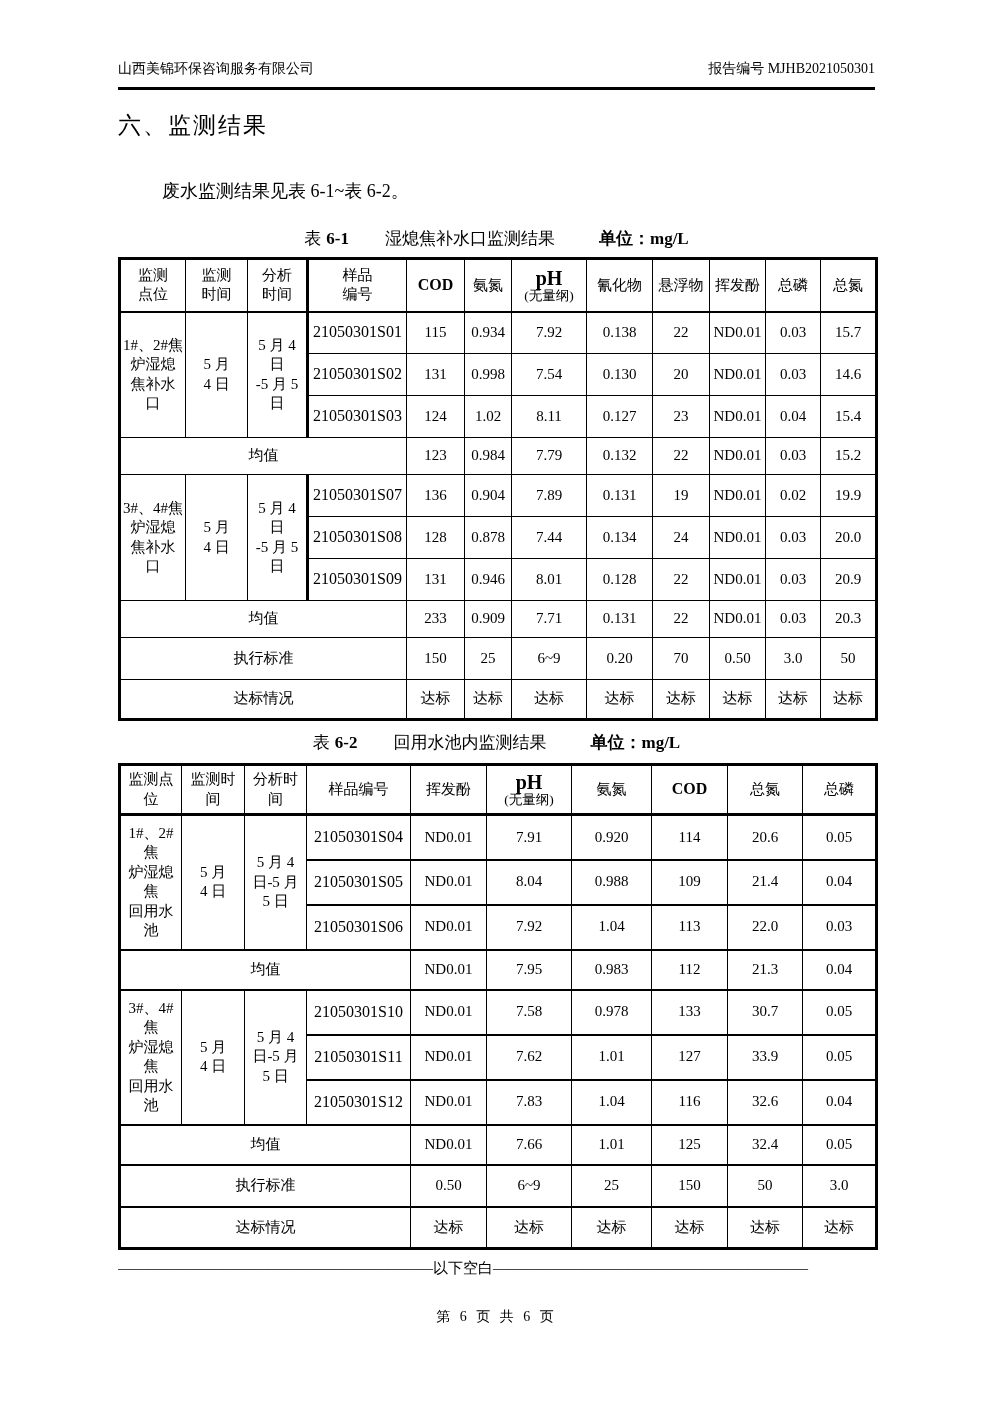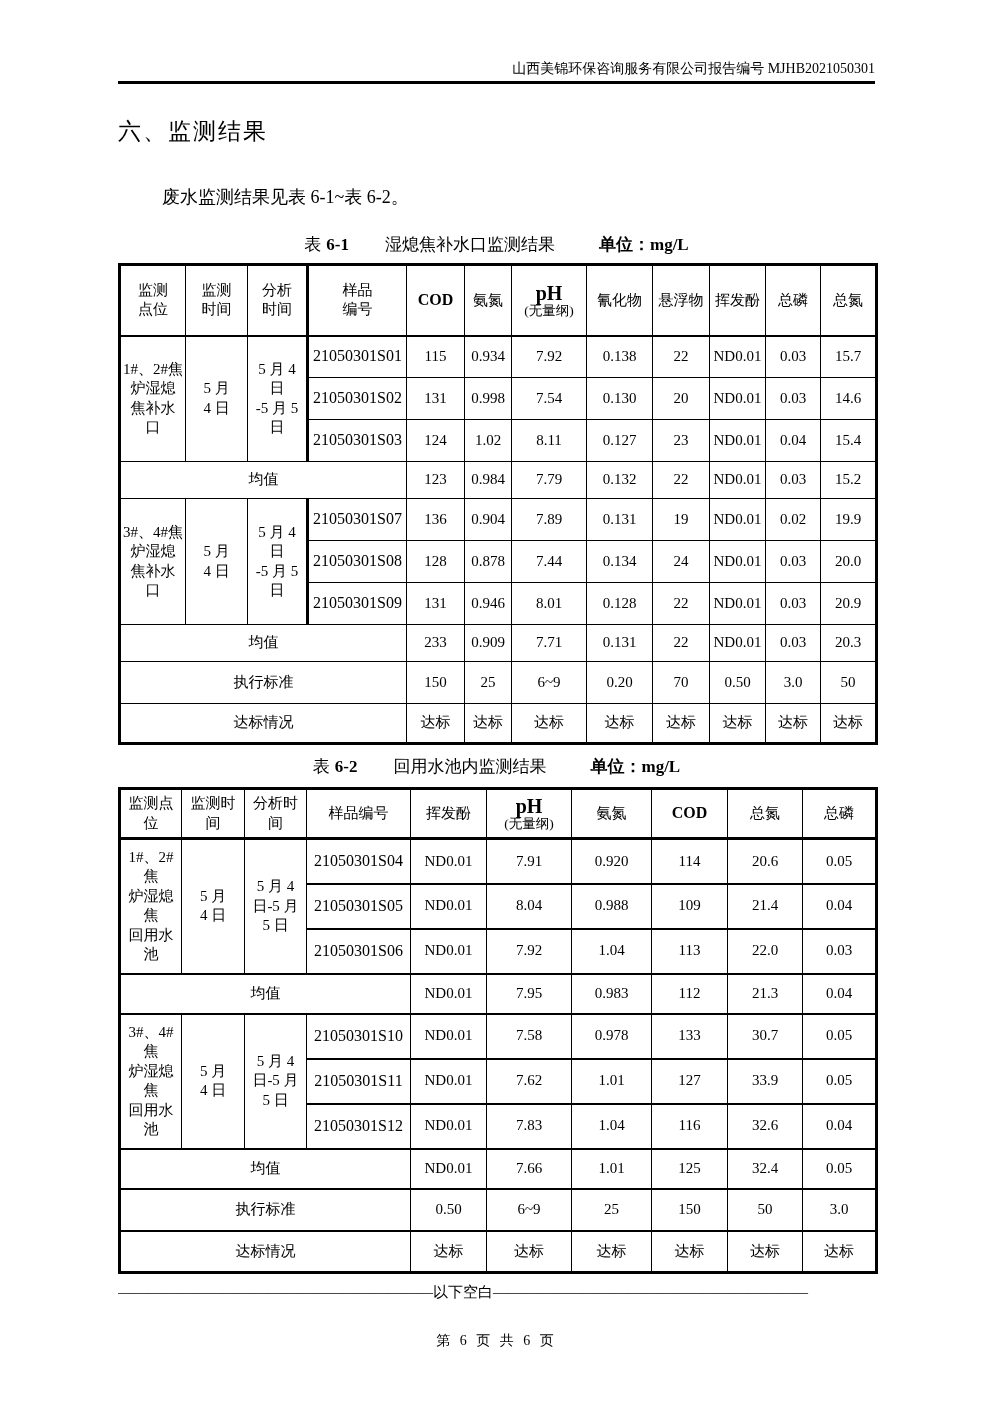--- a/index.html
+++ b/index.html
@@ -4,25 +4,25 @@
 <style>
   html,body{margin:0;padding:0;background:#ffffff;}
   body{
     width:992px;min-height:1403px;color:#000;
     font-family:"Liberation Serif","DejaVu Serif",serif;
     position:relative;
   }
   .content{width:757px;margin-left:118px;}
   
   .doc-header{
-    display:flex;justify-content:flex-end;align-items:flex-end;
-    padding-top:60px;padding-bottom:3px;border-bottom:3px solid #000;
+    display:flex;justify-content:space-between;align-items:flex-end;
+    padding-top:60px;padding-bottom:9px;border-bottom:3px solid #000;
     font-size:14px;
   }
-  .section-title{font-size:23px;margin-top:32px;letter-spacing:2px;}
+  .section-title{font-size:23px;margin-top:20px;letter-spacing:2px;}
   .intro{font-size:18px;margin-top:38px;padding-left:44px;}
   
   .tbl-caption{
     display:flex;justify-content:center;align-items:baseline;
     font-size:17px;margin:24px 0 7px 0;text-align:center;
   }
   .tbl-caption .cap-label{margin-right:36px;}
   .tbl-caption .cap-unit{margin-left:44px;}
   .bold{font-weight:bold;}
   .cap-num{font-weight:bold;margin-left:5px;}
@@ -32,21 +32,21 @@
     border:1px solid #000;text-align:center;vertical-align:middle;
     font-weight:normal;padding:0 1px;font-size:15px;line-height:1.3;
     overflow:hidden;
   }
   .pre{white-space:pre-line;}
   .lat{font-weight:bold;font-size:16px;}
   .ph-main{display:block;font-weight:bold;font-size:20px;line-height:1.1;}
   .ph-sub{display:block;font-size:13.5px;line-height:1.1;}
   .thick-r{border-right:3px solid #000;}
   .t1 th{border-bottom:2px solid #000;}
-  .t1 .r-head{height:71px;}
+  .t1 .r-head{height:53px;}
   .t1 .r-samp{height:42px;}
   .t1 .r-mean{height:37px;}
   .t1 .r-std{height:42px;}
   .t1 .r-comp{height:40px;}
   .t2 td,.t2 th{border-width:2px 1px;}
   .t2 th{border-bottom-width:3px;}
   .t2 .r-head{height:50px;}
   .t2 .r-samp{height:45px;}
   .t2 .r-mean{height:40px;}
   .t2 .r-std{height:42px;}

